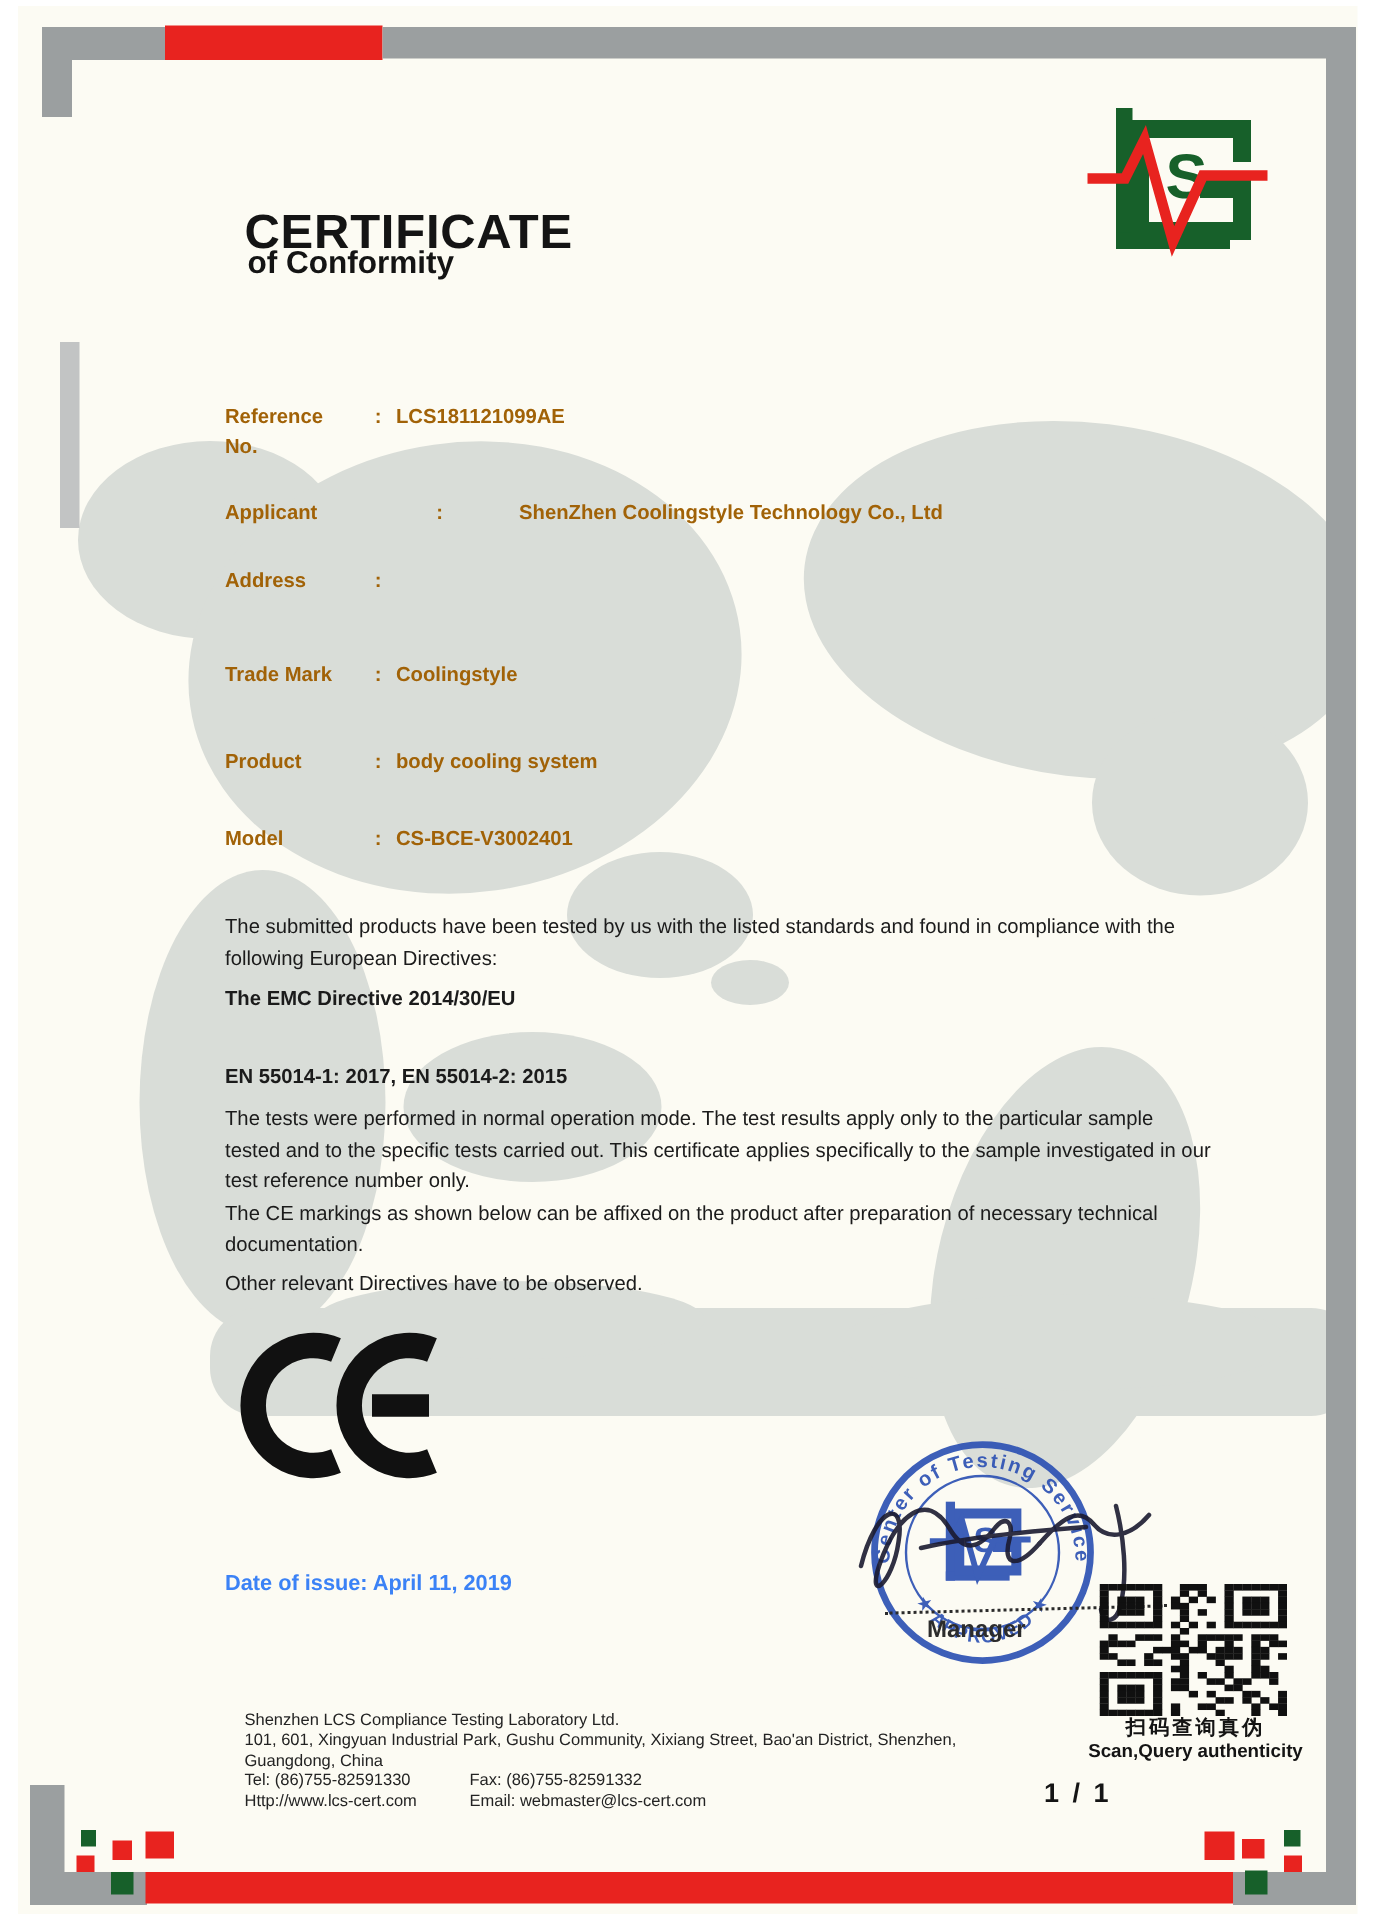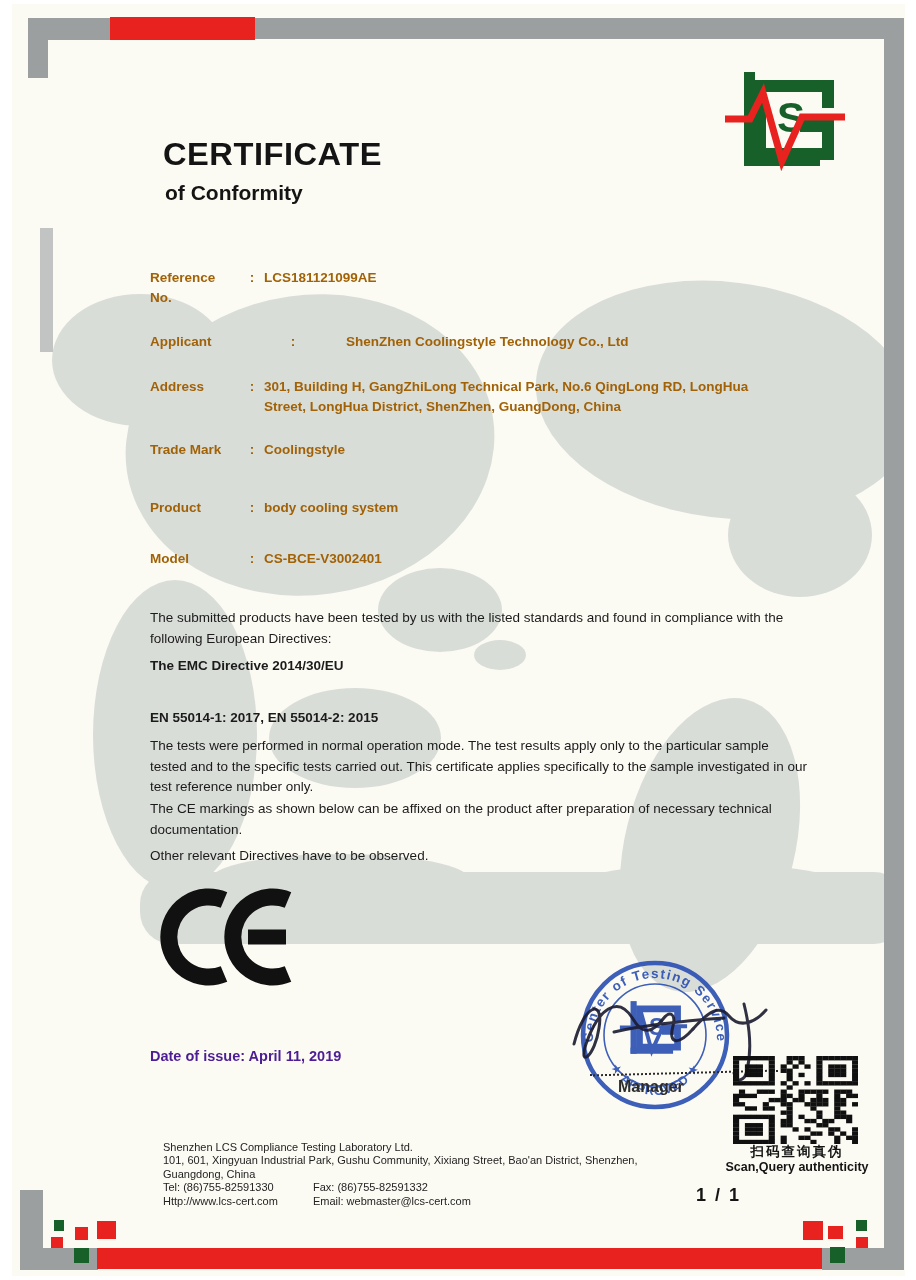--- a/index.html
+++ b/index.html
@@ -9,38 +9,38 @@
   #paper{left:12px;top:4px;width:893px;height:1272px;background:#fcfbf3;}
   
   .gray{background:#9b9fa0;}
   .red{background:#e8231f;}
   .green{background:#17602a;}
   #map-svg{left:20px;top:240px;pointer-events:none;}
   #map-svg .land{fill:#d9ddd8;}
   
   #title1{left:163px;top:136px;font-size:32px;font-weight:bold;color:#141414;
           letter-spacing:.5px;transform:scaleX(1.02);transform-origin:left;}
-  #title2{left:165px;top:181px;font-size:21px;font-weight:bold;color:#141414;}
+  #title2{left:165px;top:164px;font-size:21px;font-weight:bold;color:#141414;}
   #logo-svg{left:702px;top:70px;}
   
   .frow{left:150px;width:640px;display:flex;font-size:13.5px;font-weight:bold;
         line-height:20px;color:#a16207;}
   .frow .lbl{width:90px;flex:0 0 90px;}
   .frow .sep{flex:0 0 24px;text-align:center;}
   .frow .val{width:505px;flex:0 1 505px;}
   #row-ref{top:268px;} #row-app{top:332px;gap:41px;} #row-addr{top:377px;}
   #row-tm{top:440px;}  #row-prod{top:498px;} #row-model{top:549px;}
   
   .para{left:150px;width:658px;font-size:13.5px;line-height:20.5px;color:#1b1b1b;}
   .bold{font-weight:bold;}
   #p-intro{top:608px;} #p-directive{top:656px;} #p-standards{top:688px;margin-top:20px;}
   #p-tests{top:736px;} #p-ce{top:799px;} #p-other{top:846px;}
   
   #ce-svg{left:150px;top:886px;}
-  #date-line{left:150px;top:1048px;font-size:14.5px;font-weight:bold;color:#4c1d95;}
+  #date-line{left:150px;top:1048px;font-size:14.5px;font-weight:bold;color:#3b82f6;}
   
   #stamp-svg{left:578px;top:958px;}
   #sig-svg{left:556px;top:972px;}
   #sig-line{left:590px;top:1072px;width:188px;border-top:2.5px dotted #2b2b2b;
             transform:rotate(-1.5deg);}
   #manager{left:618px;top:1078px;width:120px;text-align:left;font-size:16px;
            font-weight:600;color:#2c2c2c;}
   
   #qr-box{left:733px;top:1056px;width:125px;height:88px;}
   #qr-svg{width:125px;height:88px;fill:#101010;}
@@ -117,21 +117,20 @@
   <span class="val">LCS181121099AE</span>
 </div>
 <div id="row-app" class="abs frow">
   <span class="lbl">Applicant</span>
   <span class="sep">:</span>
   <span class="val">ShenZhen Coolingstyle Technology Co., Ltd</span>
 </div>
 <div id="row-addr" class="abs frow">
   <span class="lbl">Address</span>
   <span class="sep">:</span>
-  <span class="val">301, Building H, GangZhiLong Technical Park, No.6 QingLong RD, LongHua Street, LongHua District, ShenZhen, GuangDong, China</span>
 </div>
 <div id="row-tm" class="abs frow">
   <span class="lbl">Trade Mark</span>
   <span class="sep">:</span>
   <span class="val">Coolingstyle</span>
 </div>
 <div id="row-prod" class="abs frow">
   <span class="lbl">Product</span>
   <span class="sep">:</span>
   <span class="val">body cooling system</span>

